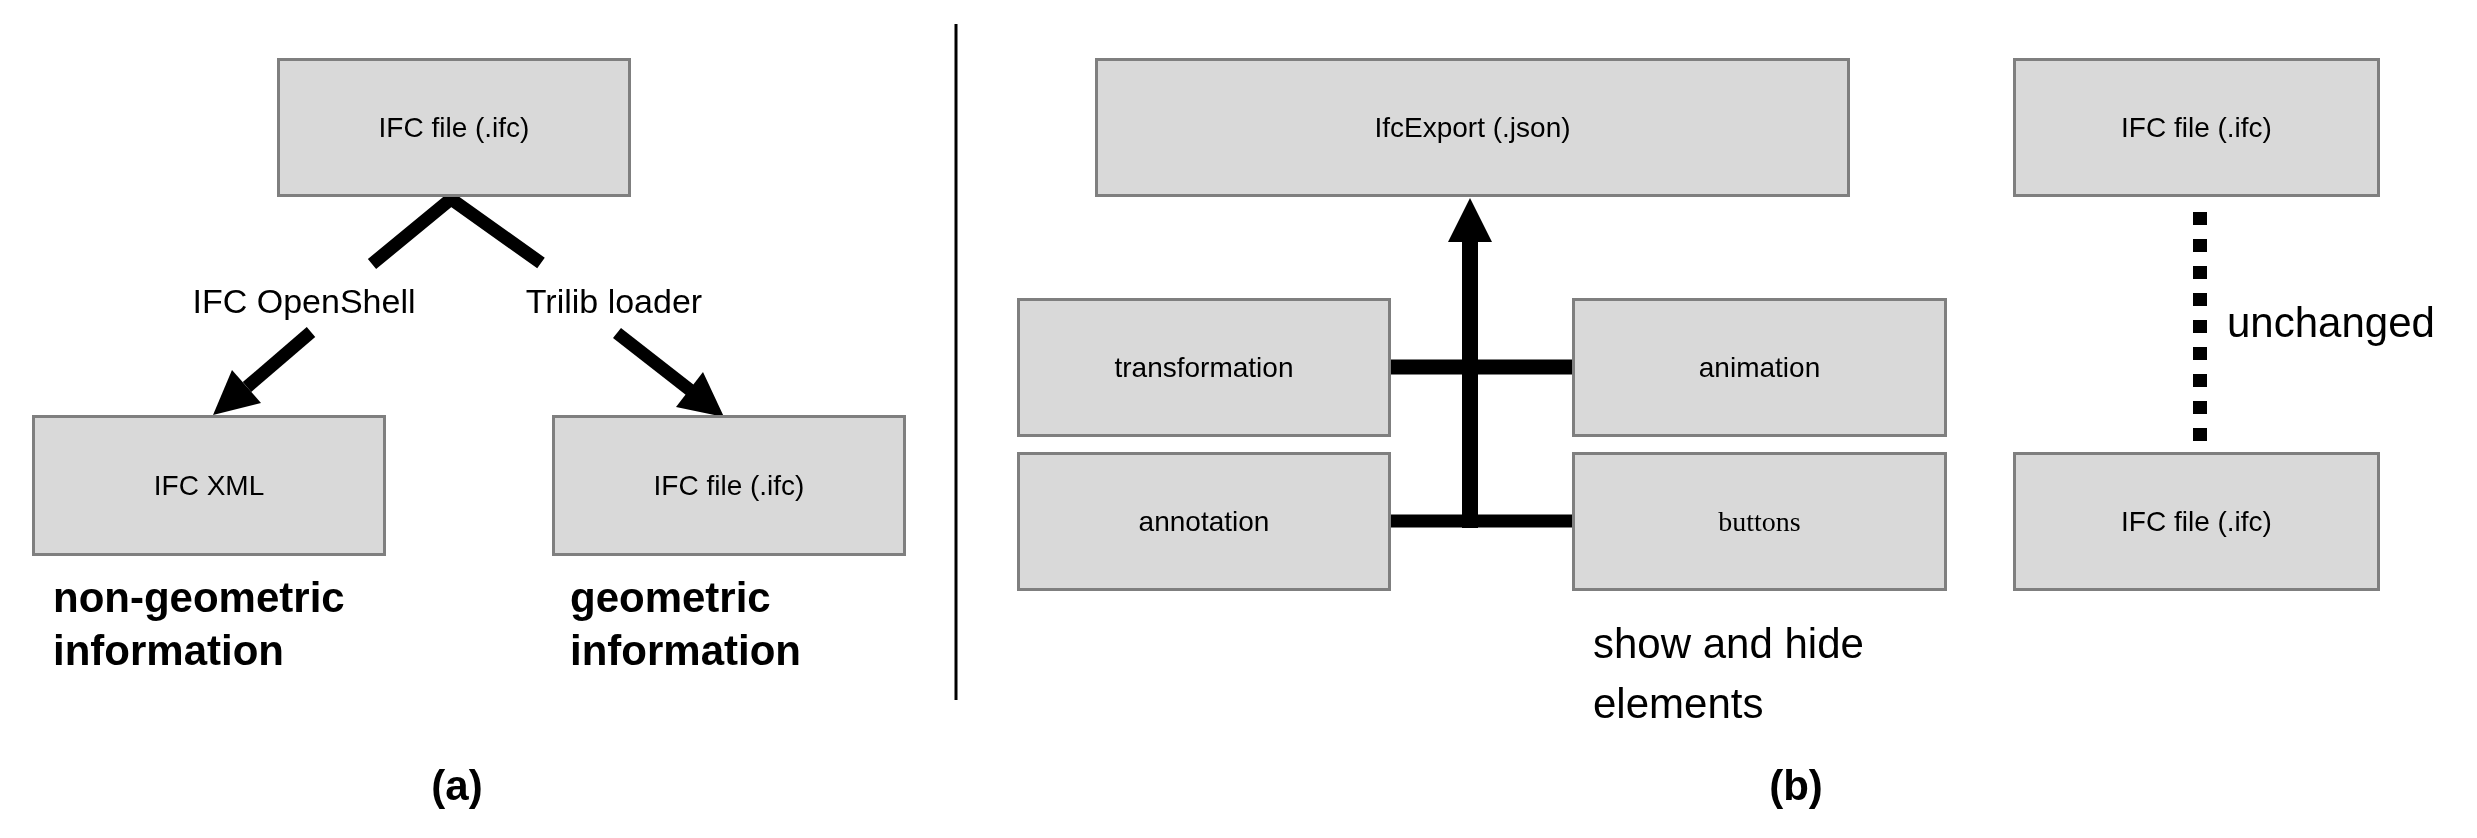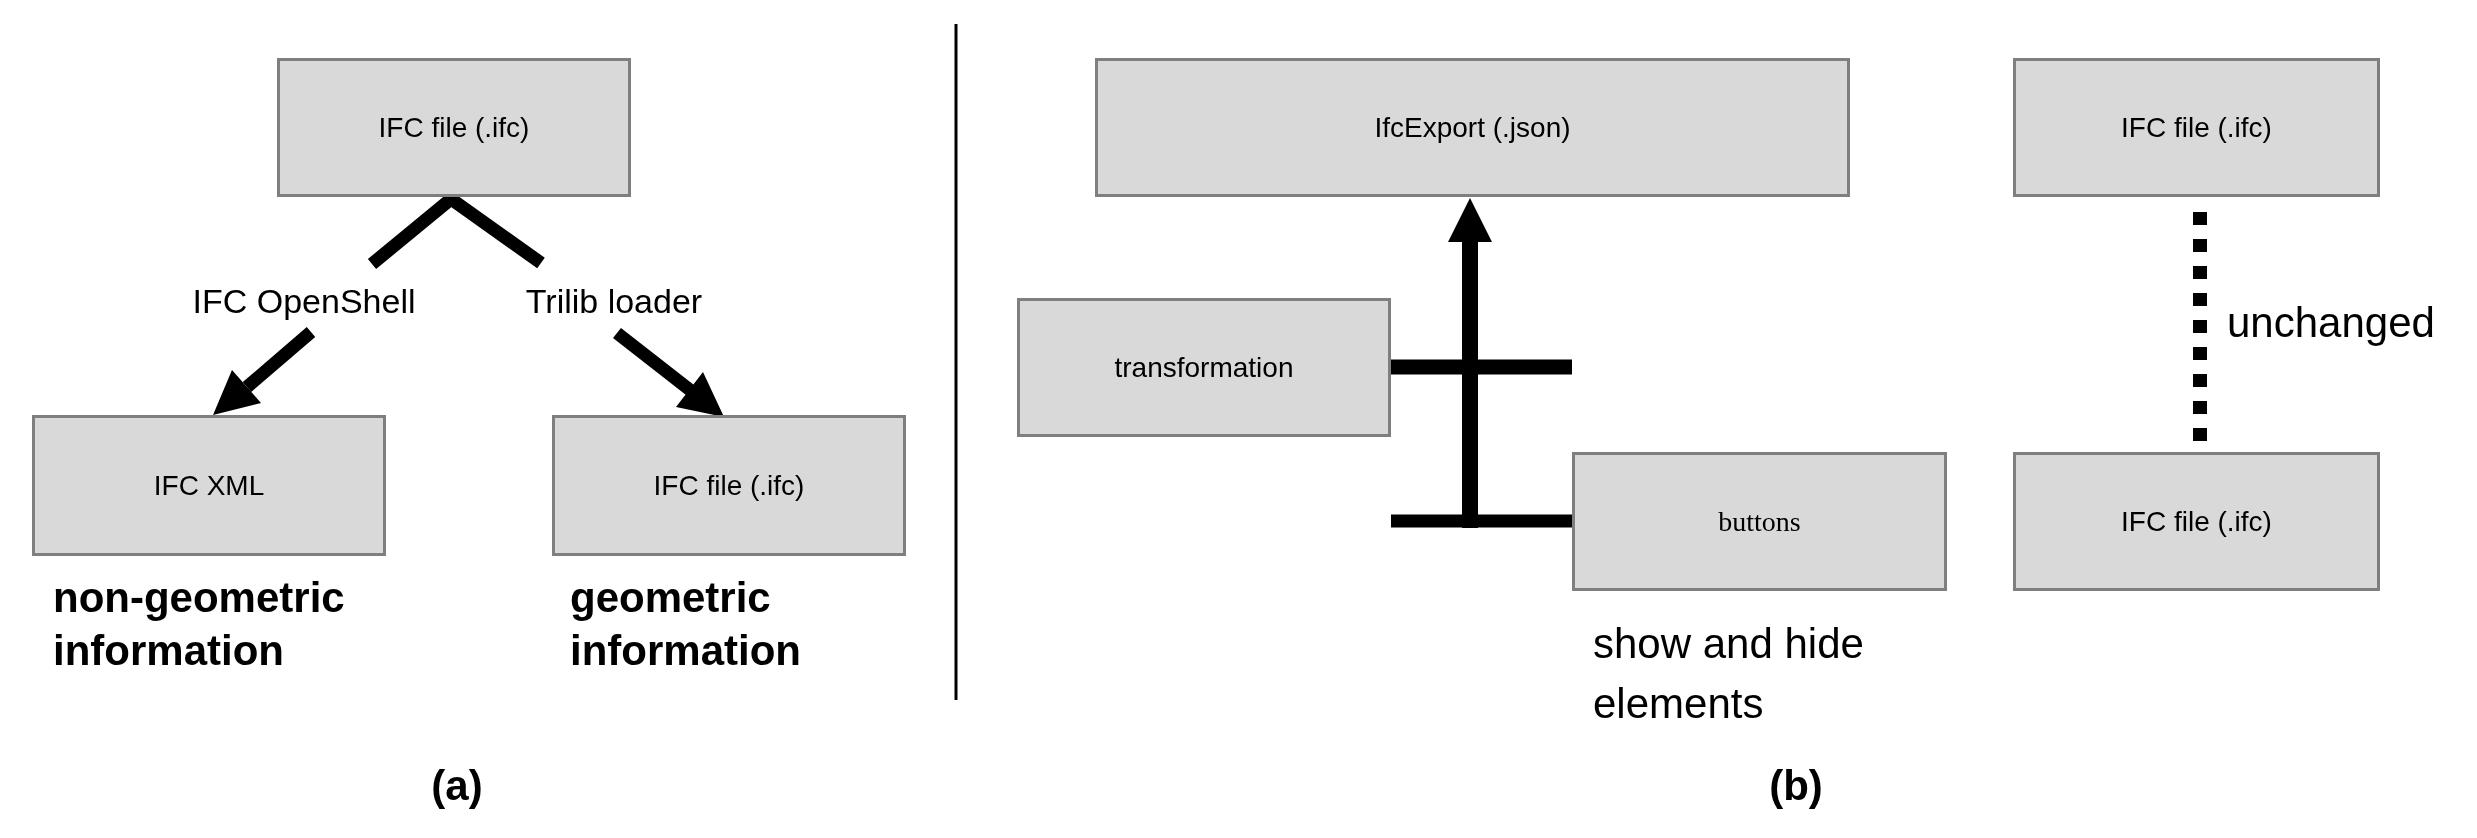--- a/index.html
+++ b/index.html
@@ -90,21 +90,23 @@
 
   <div class="lbl caption" style="left:570px; top:571px;">geometric
 information</div>
 
   <div class="lbl panel-lbl" style="left:377px; top:762px;">(a)</div>
 
   <div class="box" style="left:1095px; top:58px; width:755px; height:139px;">IfcExport (.json)</div>
 
   <div class="box" style="left:1017px; top:298px; width:374px; height:139px;">transformation</div>
 
+  <div class="box" style="left:1572px; top:298px; width:375px; height:139px;">animation</div>
 
+  <div class="box" style="left:1017px; top:452px; width:374px; height:139px;">annotation</div>
 
   <div class="box" style="left:1572px; top:452px; width:375px; height:139px;font-family:Liberation Serif, serif;">buttons</div>
 
   <div class="lbl caption-b" style="left:1593px; top:614px;">show and hide
 elements</div>
 
   <div class="box" style="left:2013px; top:58px; width:367px; height:139px;">IFC file (.ifc)</div>
 
   <div class="box" style="left:2013px; top:452px; width:367px; height:139px;">IFC file (.ifc)</div>
 

